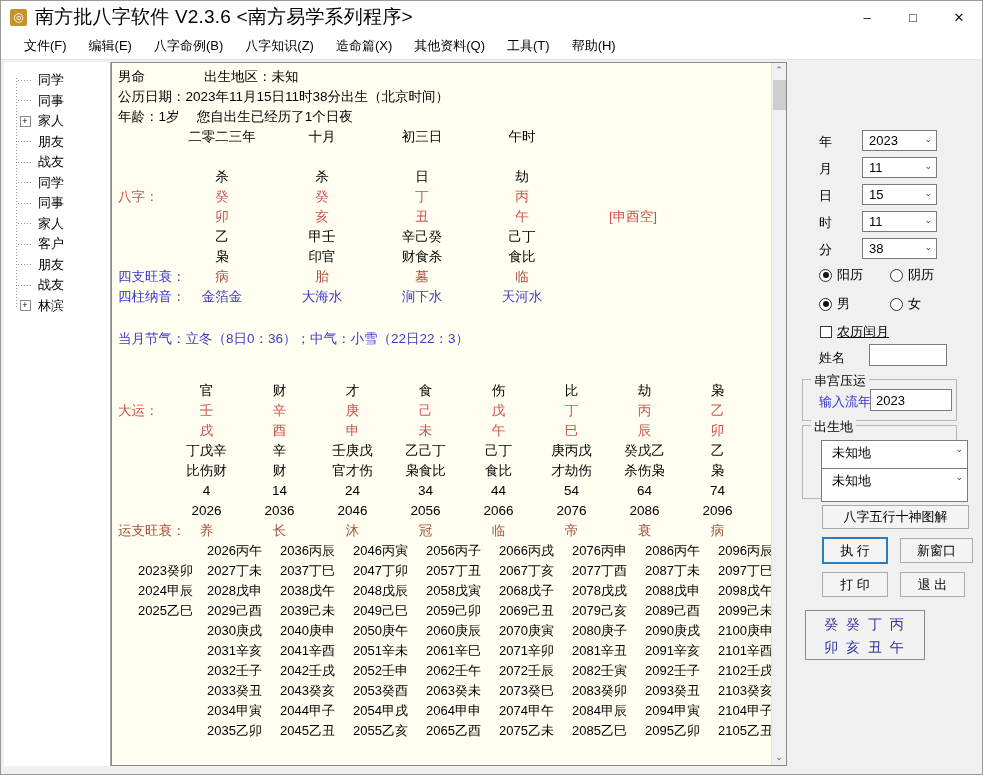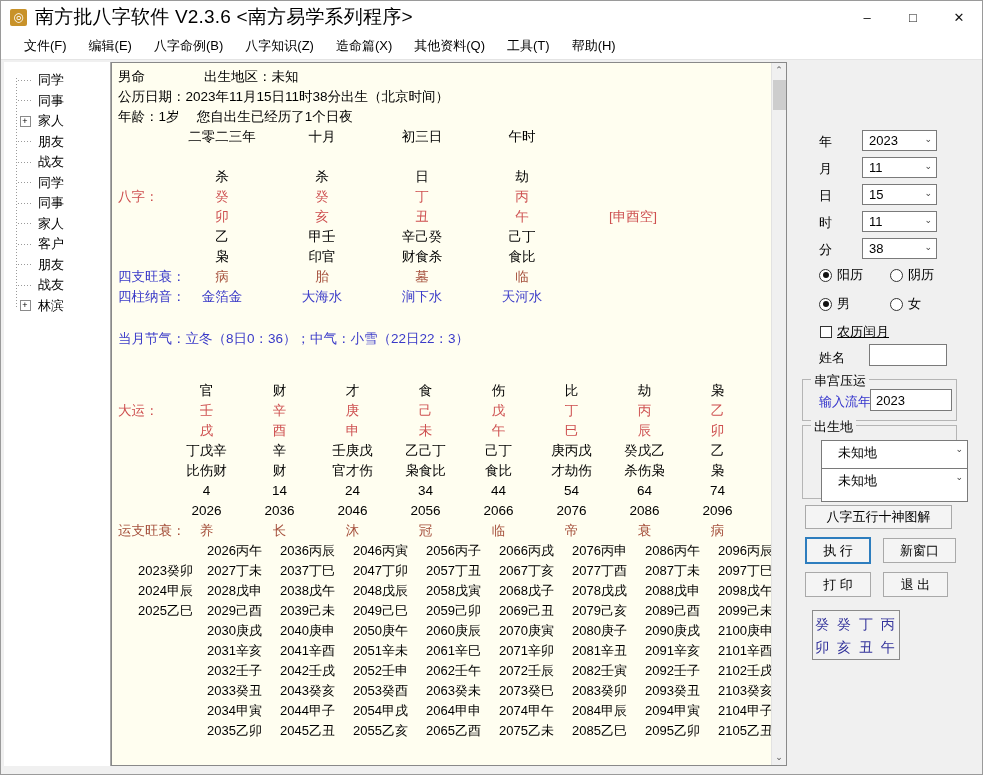--- a/index.html
+++ b/index.html
@@ -60,25 +60,25 @@
            font-size:13px; padding:2px 16px 0 6px; color:#000; }
   .combo .chev, .combo2 .chev { position:absolute; right:4px; top:3px; font-size:9px; color:#444; }
   .radio { position:absolute; display:flex; align-items:center; gap:5px; color:#000; }
   .rdot { width:13px; height:13px; border:1px solid #333; border-radius:50%; background:#fff; position:relative; }
   .rdot.on::after { content:""; position:absolute; left:2.5px; top:2.5px; width:6px; height:6px; border-radius:50%; background:#111; }
   .cbox { width:12px; height:12px; border:1px solid #333; background:#fff; }
   .tinput { position:absolute; background:#fff; border:1px solid #7a7a7a; height:22px; font-size:13px; padding:2px 5px; font-family:inherit; }
   .gbox { position:absolute; border:1px solid #b5b5b5; }
   .gbox-label { position:absolute; top:-8px; left:8px; background:#f0f0f0; padding:0 3px; font-size:13px; color:#000; }
   .combo2 { position:absolute; left:18px; width:147px; height:34px; background:#fff; border:1px solid #7a7a7a;
-            font-size:13px; padding:3px 16px 0 16px; color:#000; }
+            font-size:13px; padding:3px 16px 0 10px; color:#000; }
   .btn { position:absolute; background:#f4f4f4; border:1px solid #a9a9a9; font-size:13px; color:#000;
-         display:flex; align-items:center; justify-content:center; font-family:inherit; }
+         display:flex; align-items:center; justify-content:center; font-family:inherit;margin-left:17px; }
   .btn.default { border:2px solid #2d7dbe; }
-  .summary-box { position:absolute; left:25px; top:483px; width:88px; height:50px; border:1px solid #8a8a8a;
+  .summary-box { position:absolute; left:18px; top:483px; width:120px; height:50px; border:1px solid #8a8a8a;
                  background:#f2f2f2; color:#32329b; font-size:14px; text-align:center; line-height:23px; padding-top:2px;
                  letter-spacing:2px; }
 </style>
 </head>
 <body>
 
 <div class="window">
 
   <div class="titlebar">
     <div class="app-icon">◎</div>

